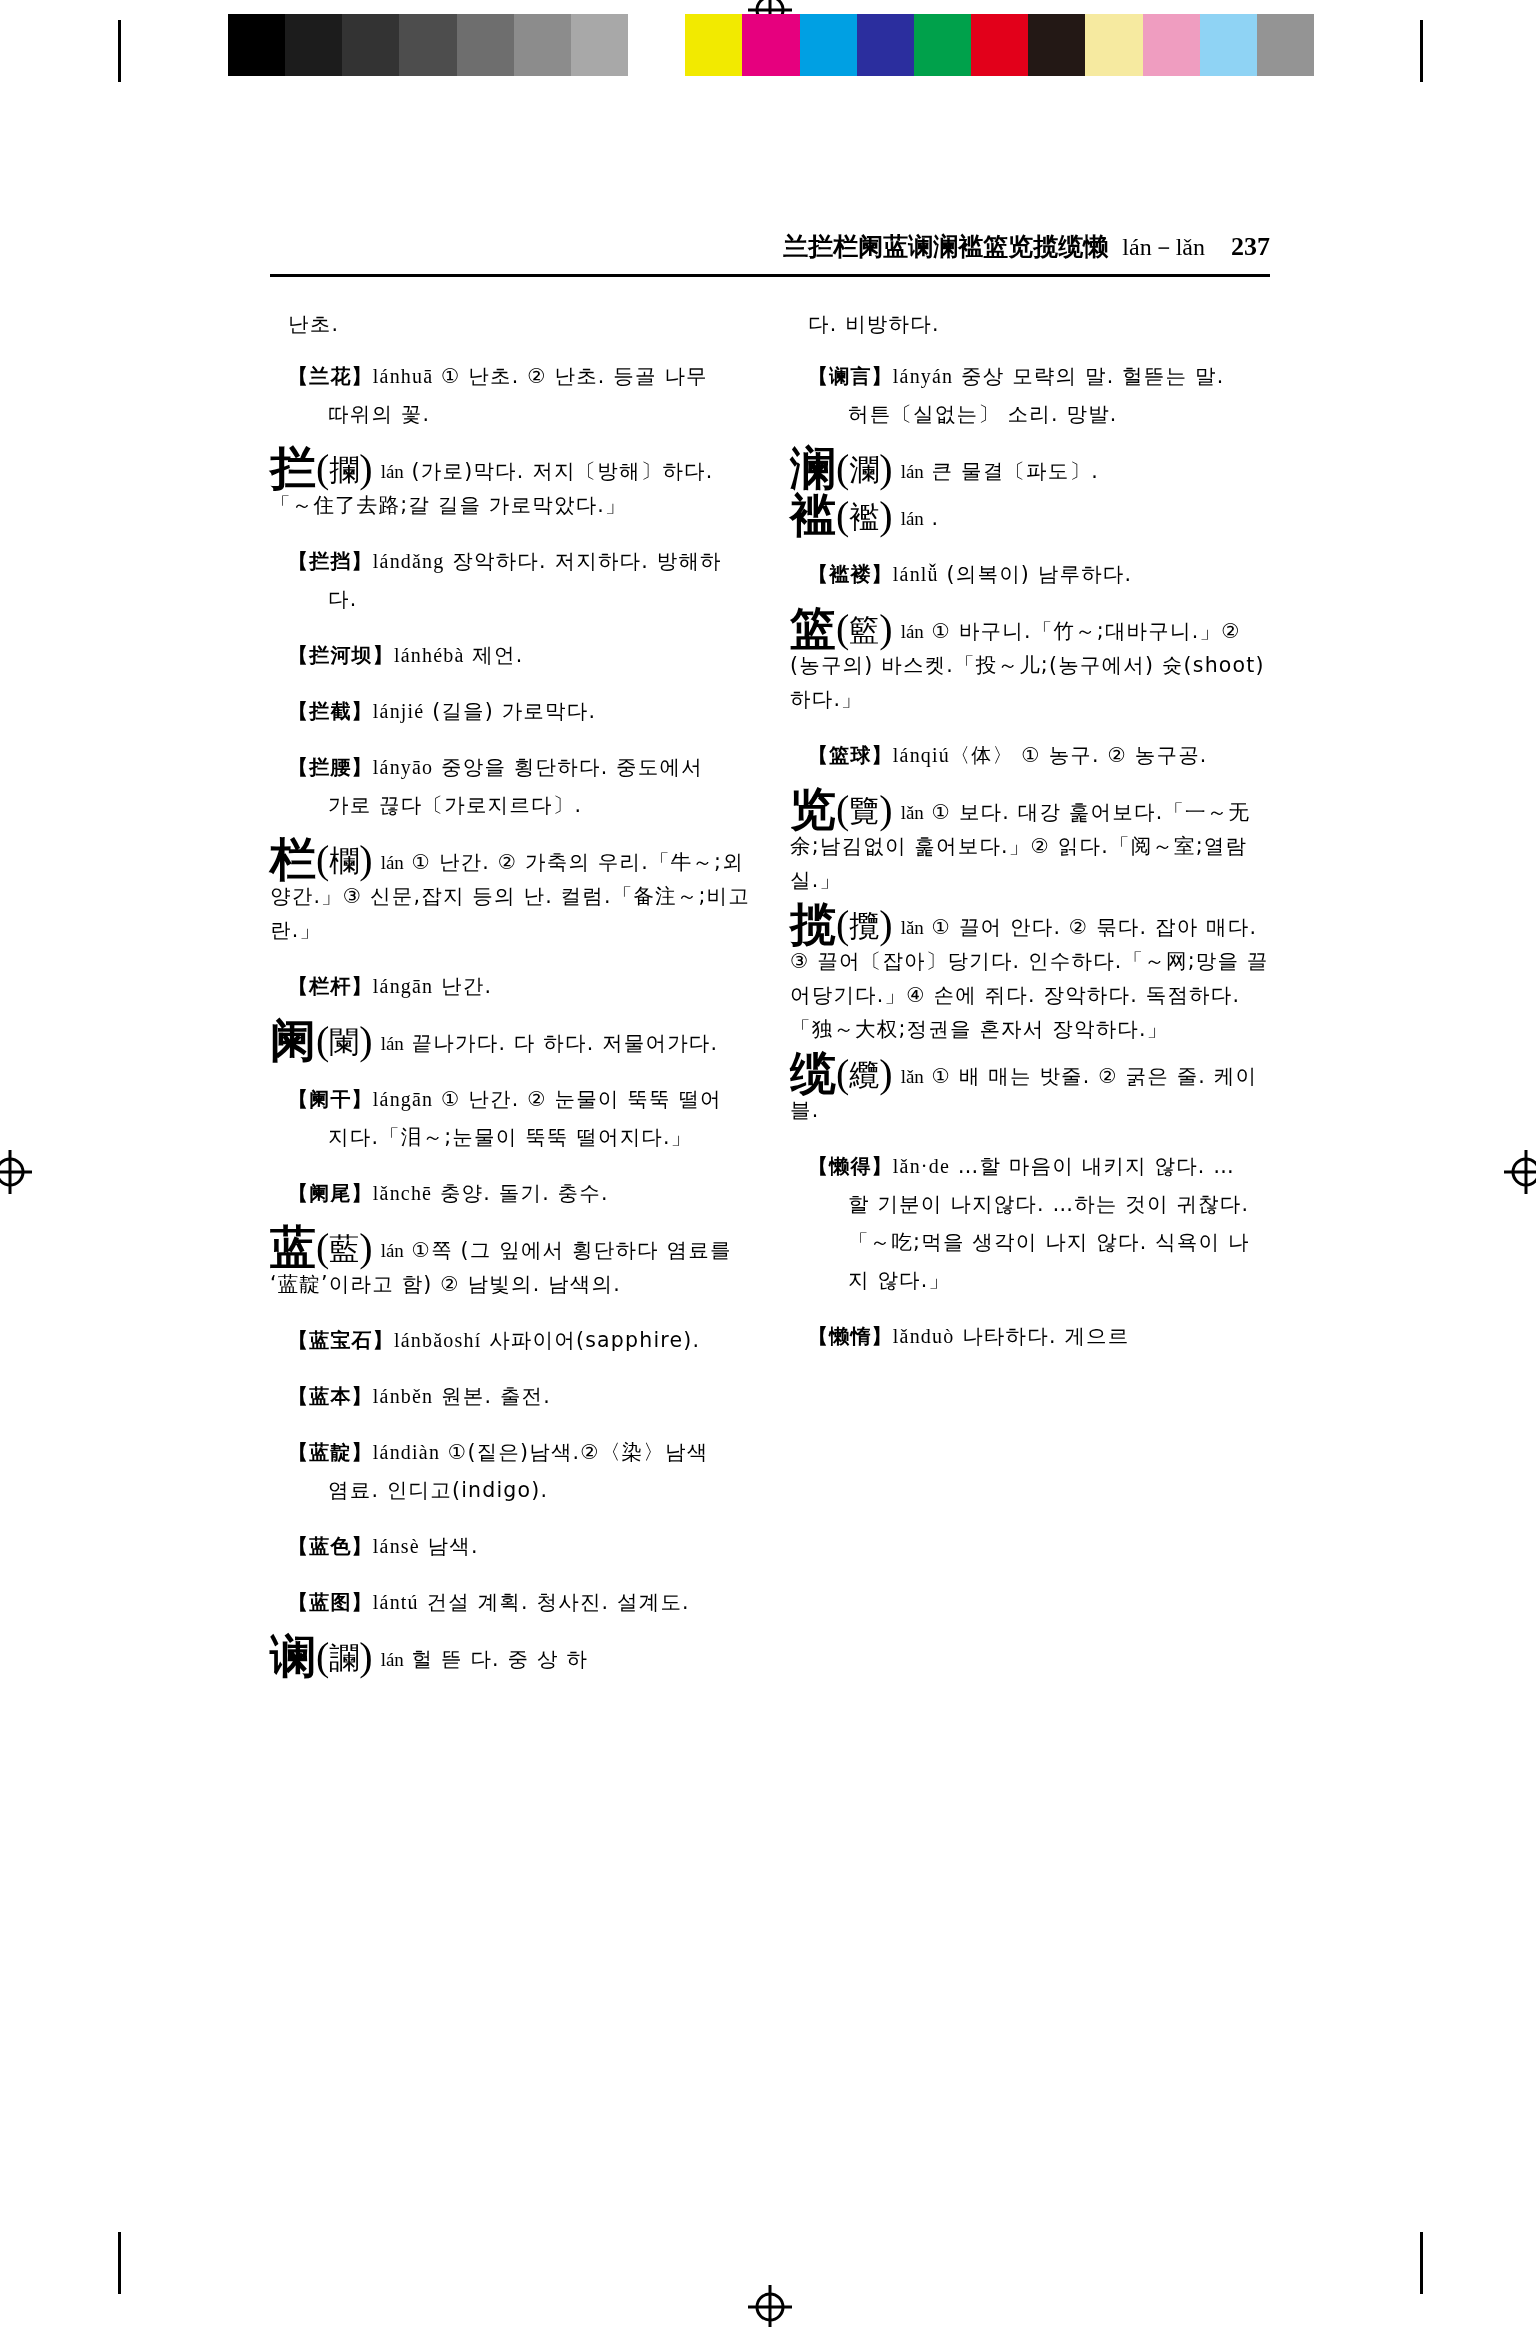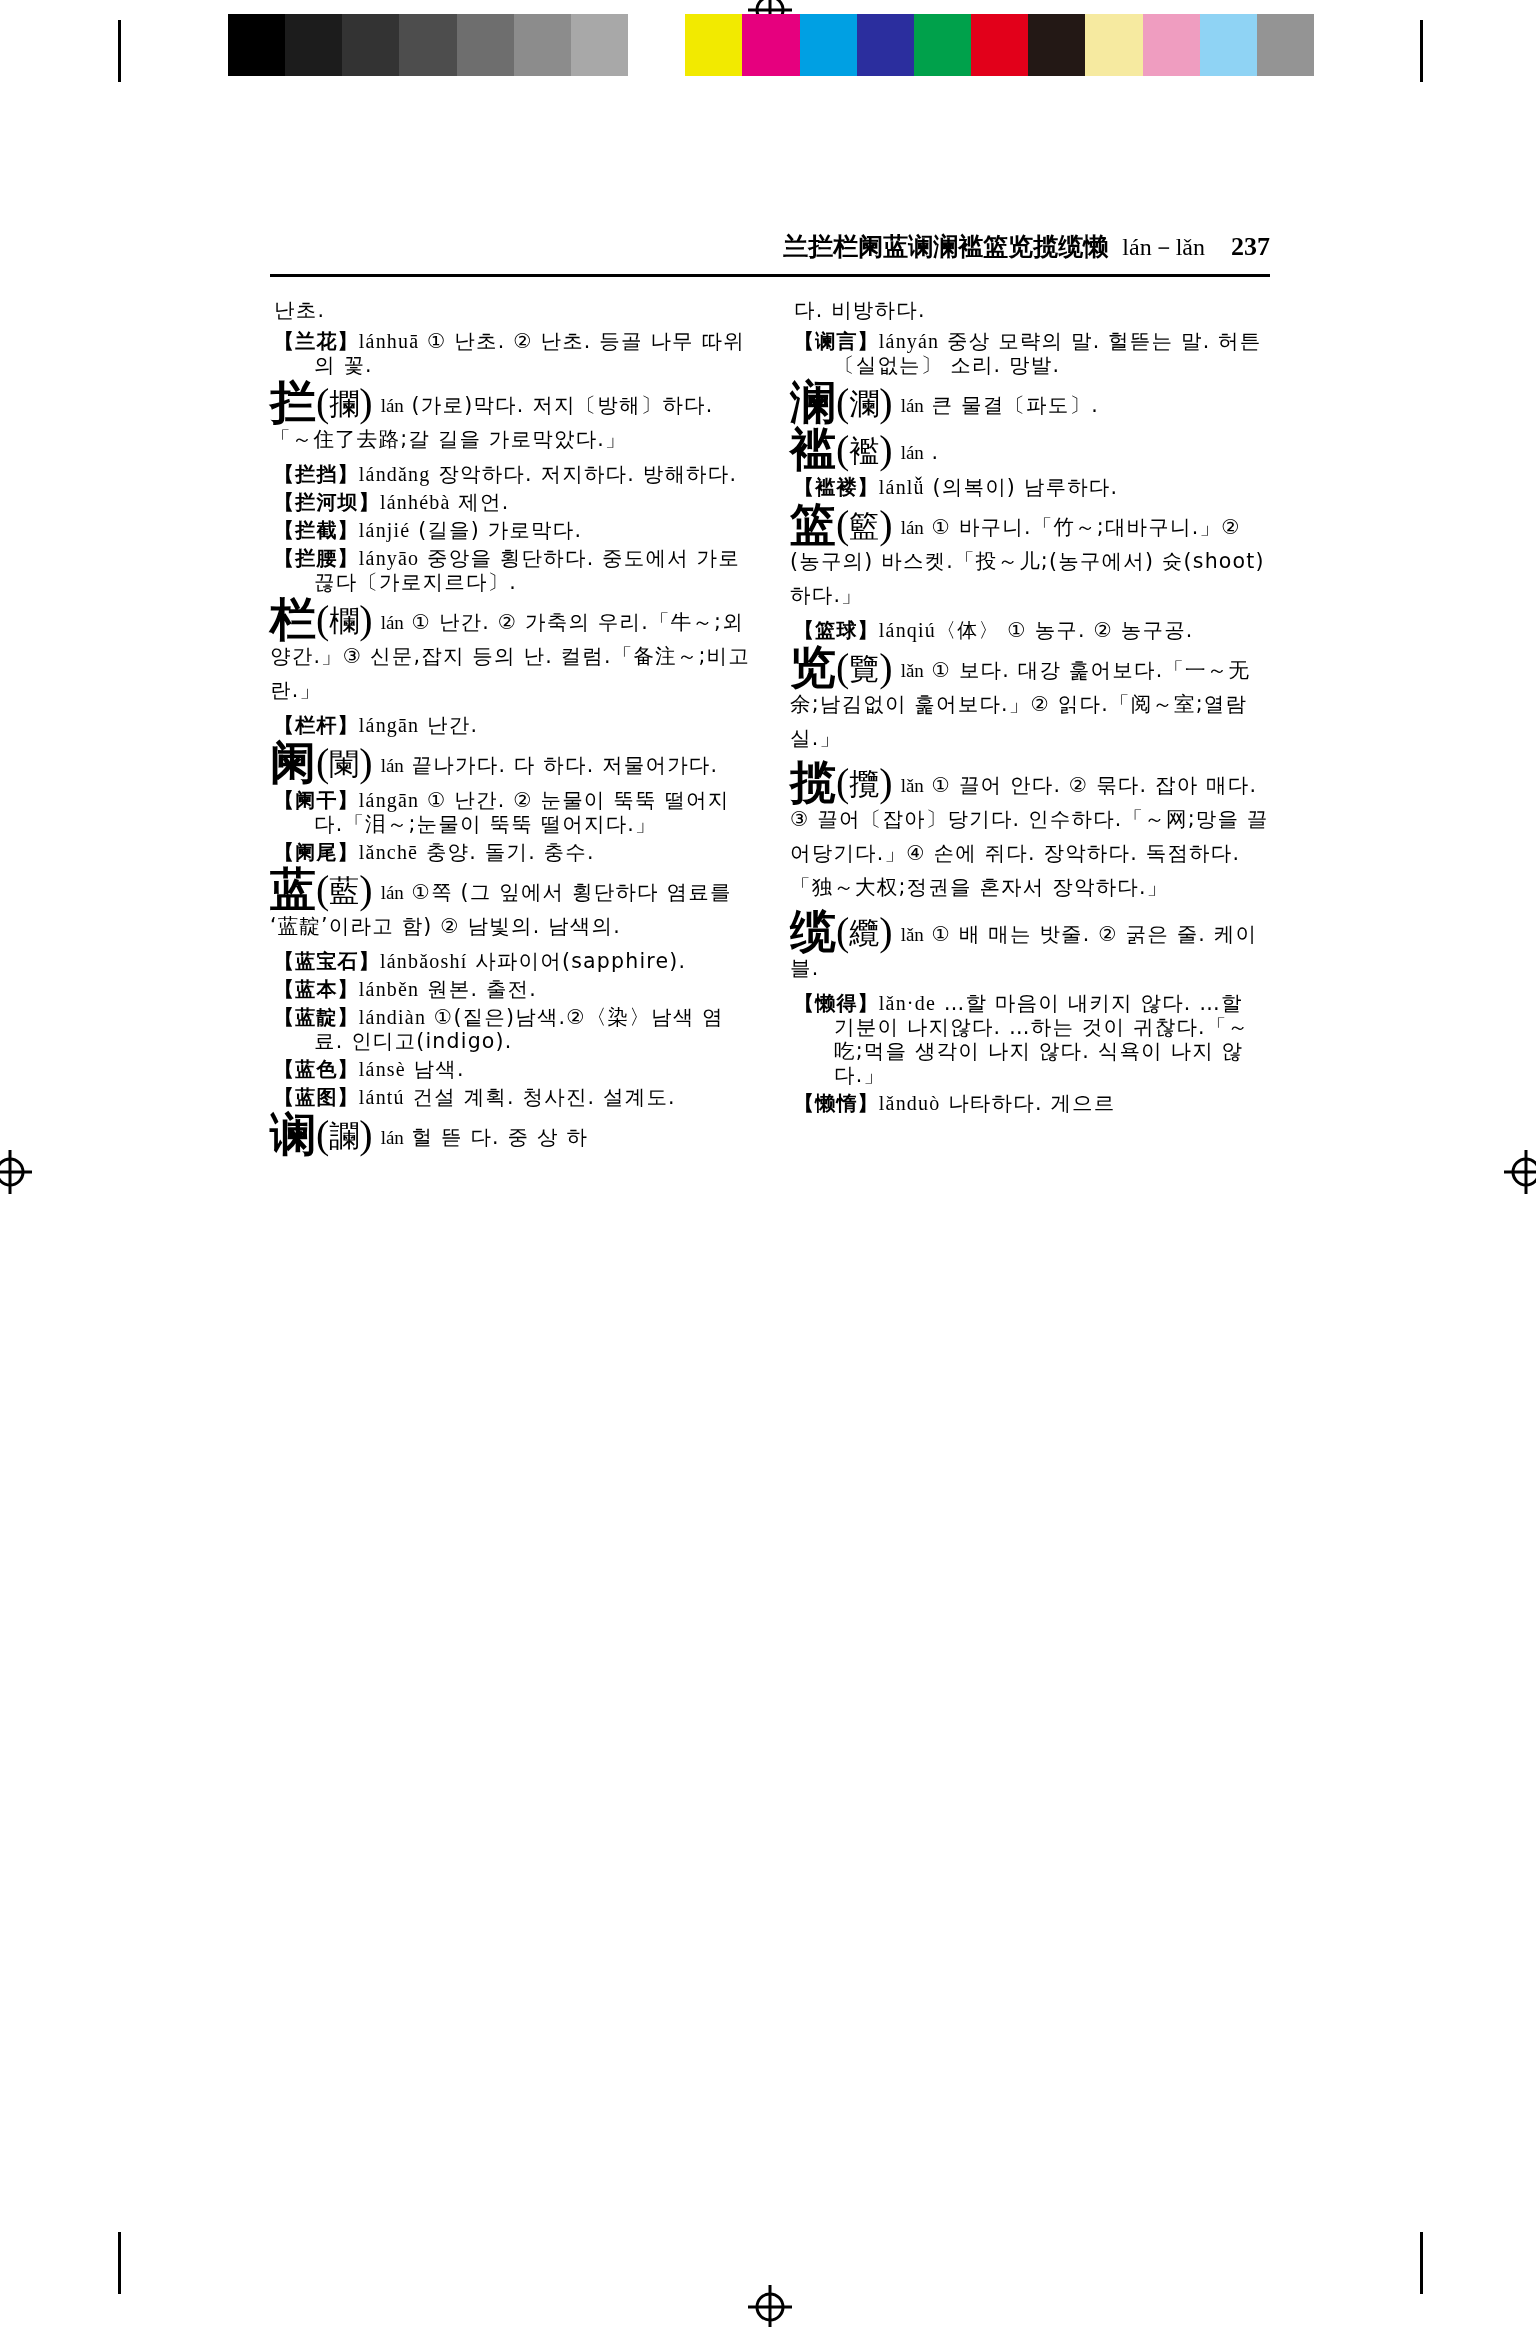--- a/index.html
+++ b/index.html
@@ -22,25 +22,25 @@
   .header .hdr-text .pinyin{font-family:"Liberation Serif",serif;font-weight:normal;font-size:24px;padding-left:14px;}
   .header .hdr-text .pageno{font-family:"Liberation Serif",serif;font-weight:bold;font-size:26px;padding-left:26px;}
   .rule{position:absolute;left:0;right:0;top:44px;height:3px;background:#000;}
 
   .cols{position:absolute;top:62px;left:0;width:1000px;display:flex;}
   .col{width:480px;}
   .col.right{margin-left:40px;}
 
   
   .entry{margin:0 0 2px 0;}
-  p{margin:4px;}
+  p{margin:18px;}
 
   .kr{font-family:"DejaVu Sans",sans-serif;}
 
-  .sub{font-size:20.5px;line-height:23px;text-indent:0;padding-left:40px;text-indent:-40px;}
+  .sub{font-size:20.5px;line-height:37px;text-indent:0;padding-left:40px;text-indent:-40px;}
   .sub .hw{font-weight:bold;font-family:"DejaVu Sans",sans-serif;font-size:20px;}
   .sub .py{font-family:"Liberation Serif",serif;font-size:20px;}
   .sub .kr{font-family:"DejaVu Sans",sans-serif;font-size:20.5px;}
   .sub .cn{font-family:"DejaVu Sans",sans-serif;font-size:20px;}
 
   .main{line-height:34px;margin-top:8px;}
   .main .big{font-family:"DejaVu Sans",sans-serif;font-size:46px;font-weight:bold;vertical-align:-6px;}
   .main .trad{font-family:"DejaVu Sans",sans-serif;font-size:30px;vertical-align:-2px;}
   .main .paren{font-family:"Liberation Serif",serif;font-size:40px;vertical-align:-4px;}
   .main .py{font-family:"Liberation Serif",serif;font-size:19px;padding-left:8px;}

